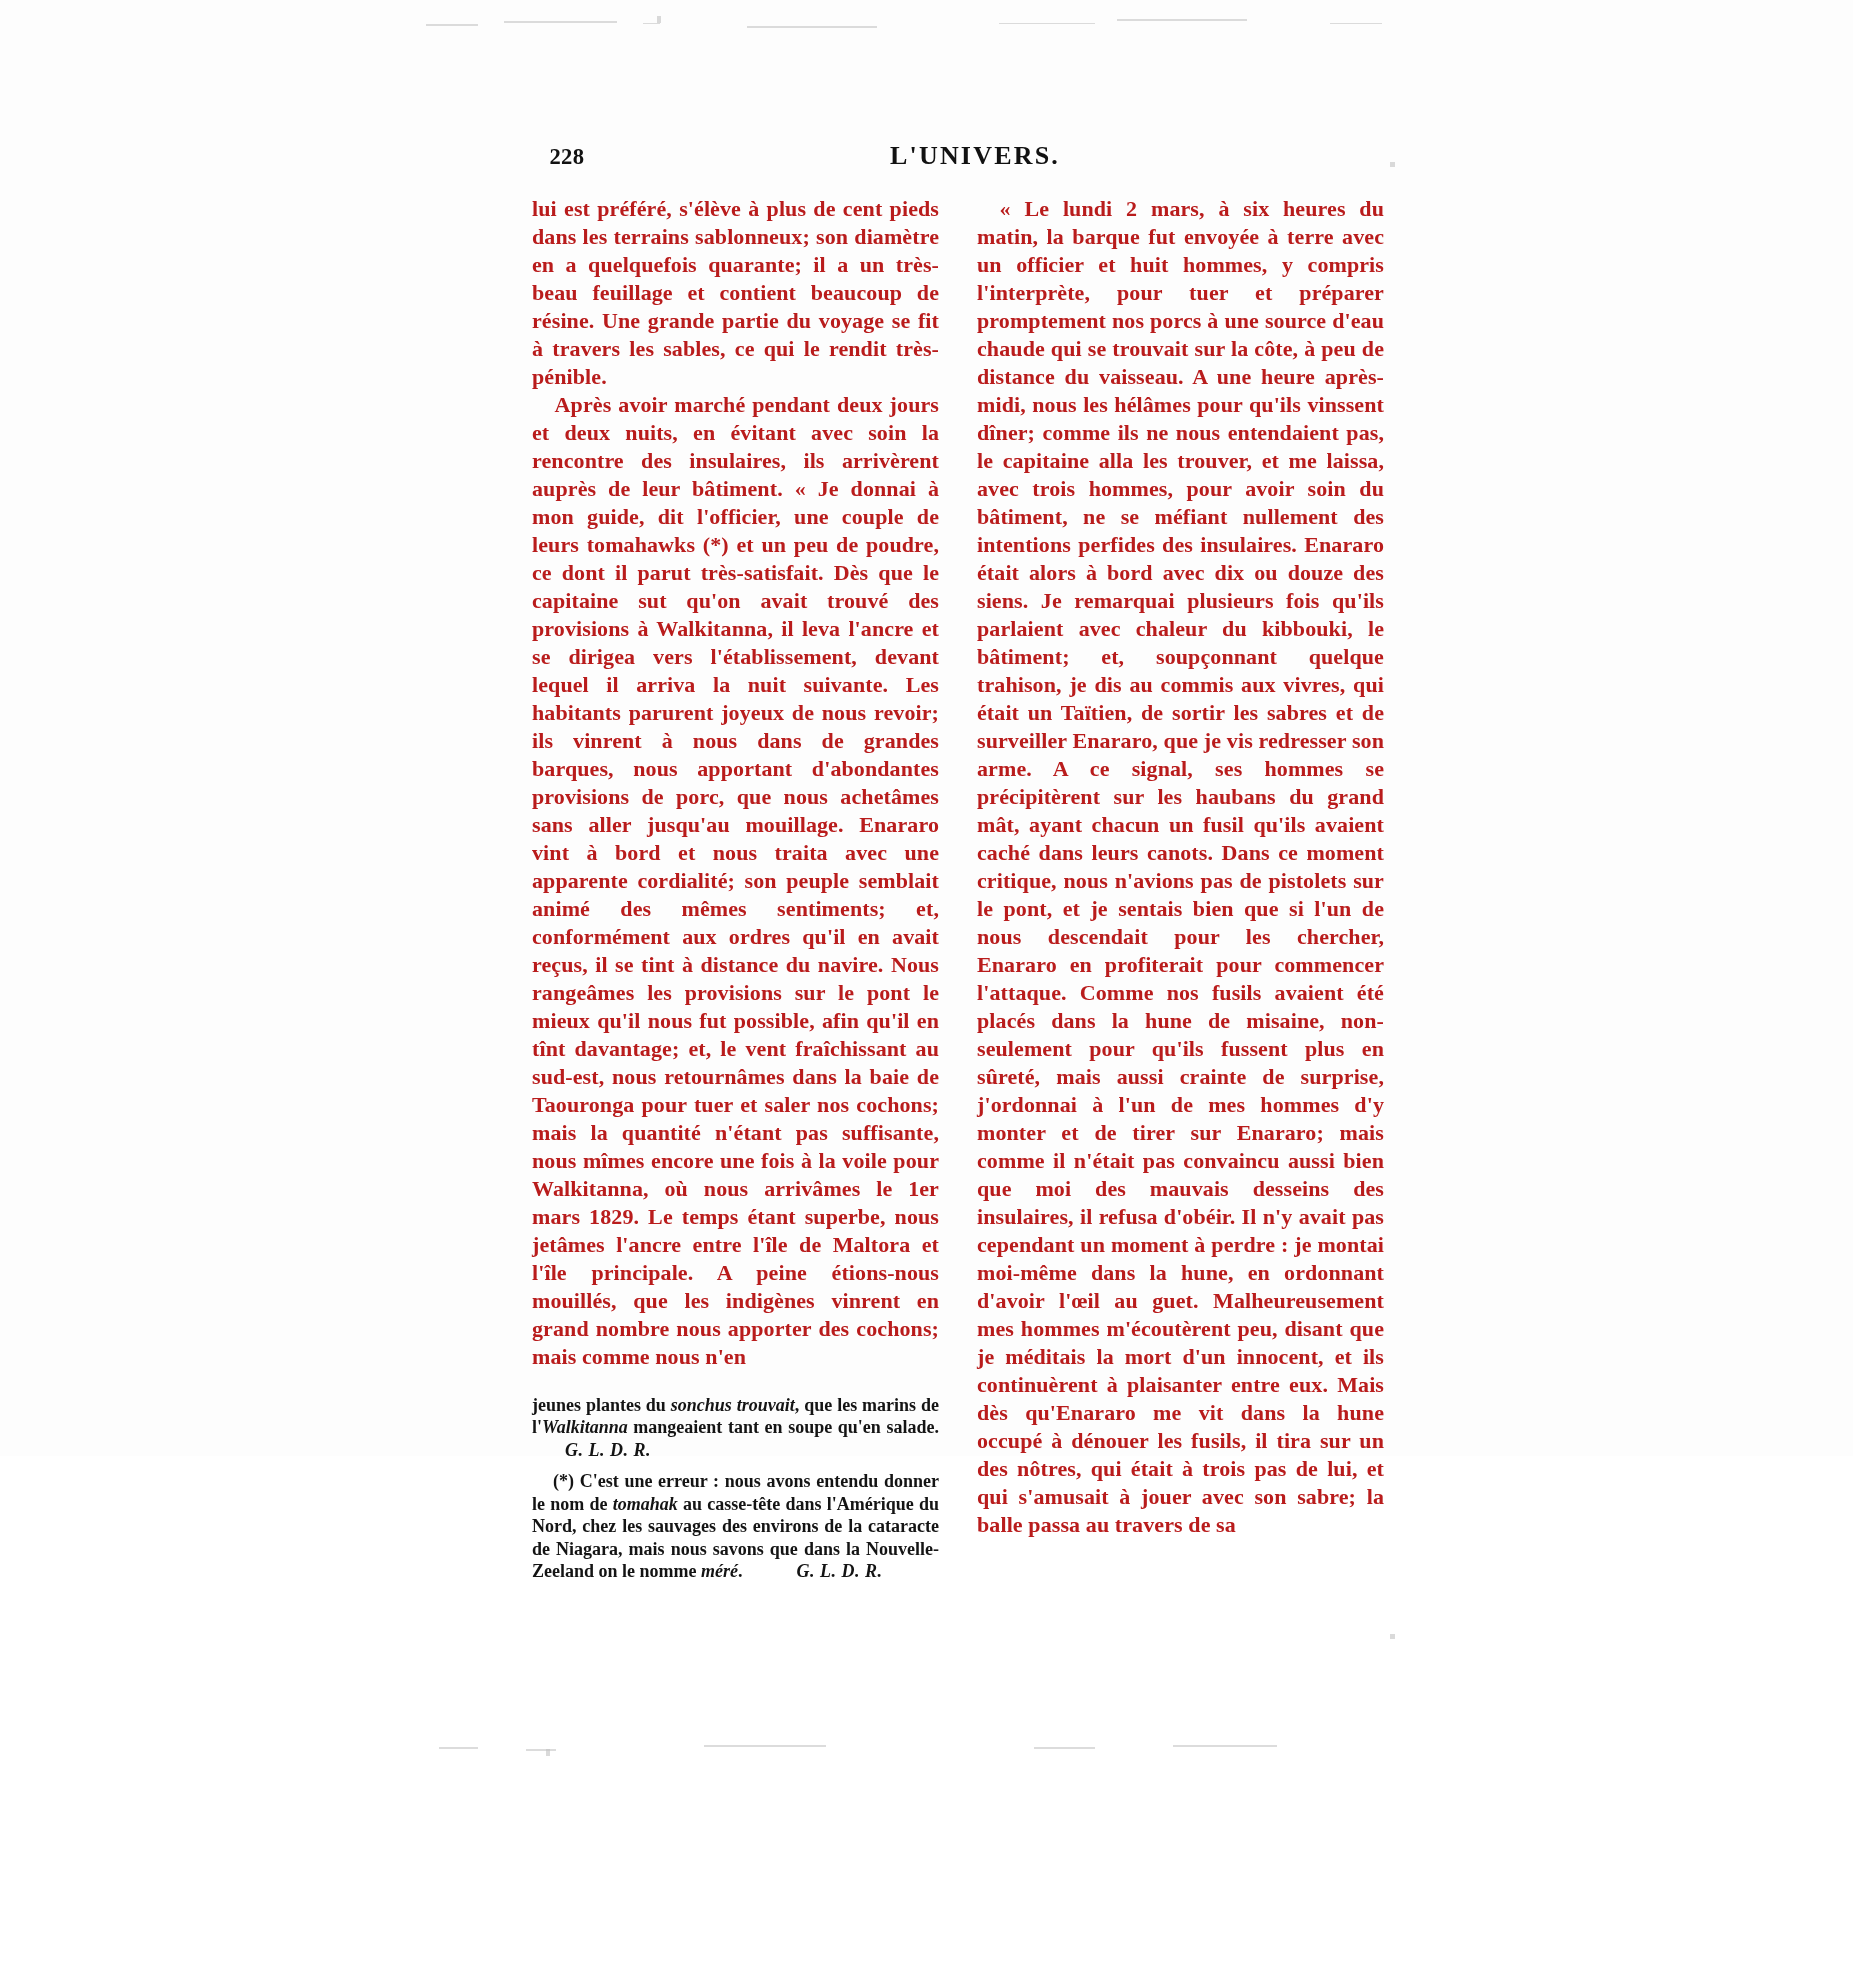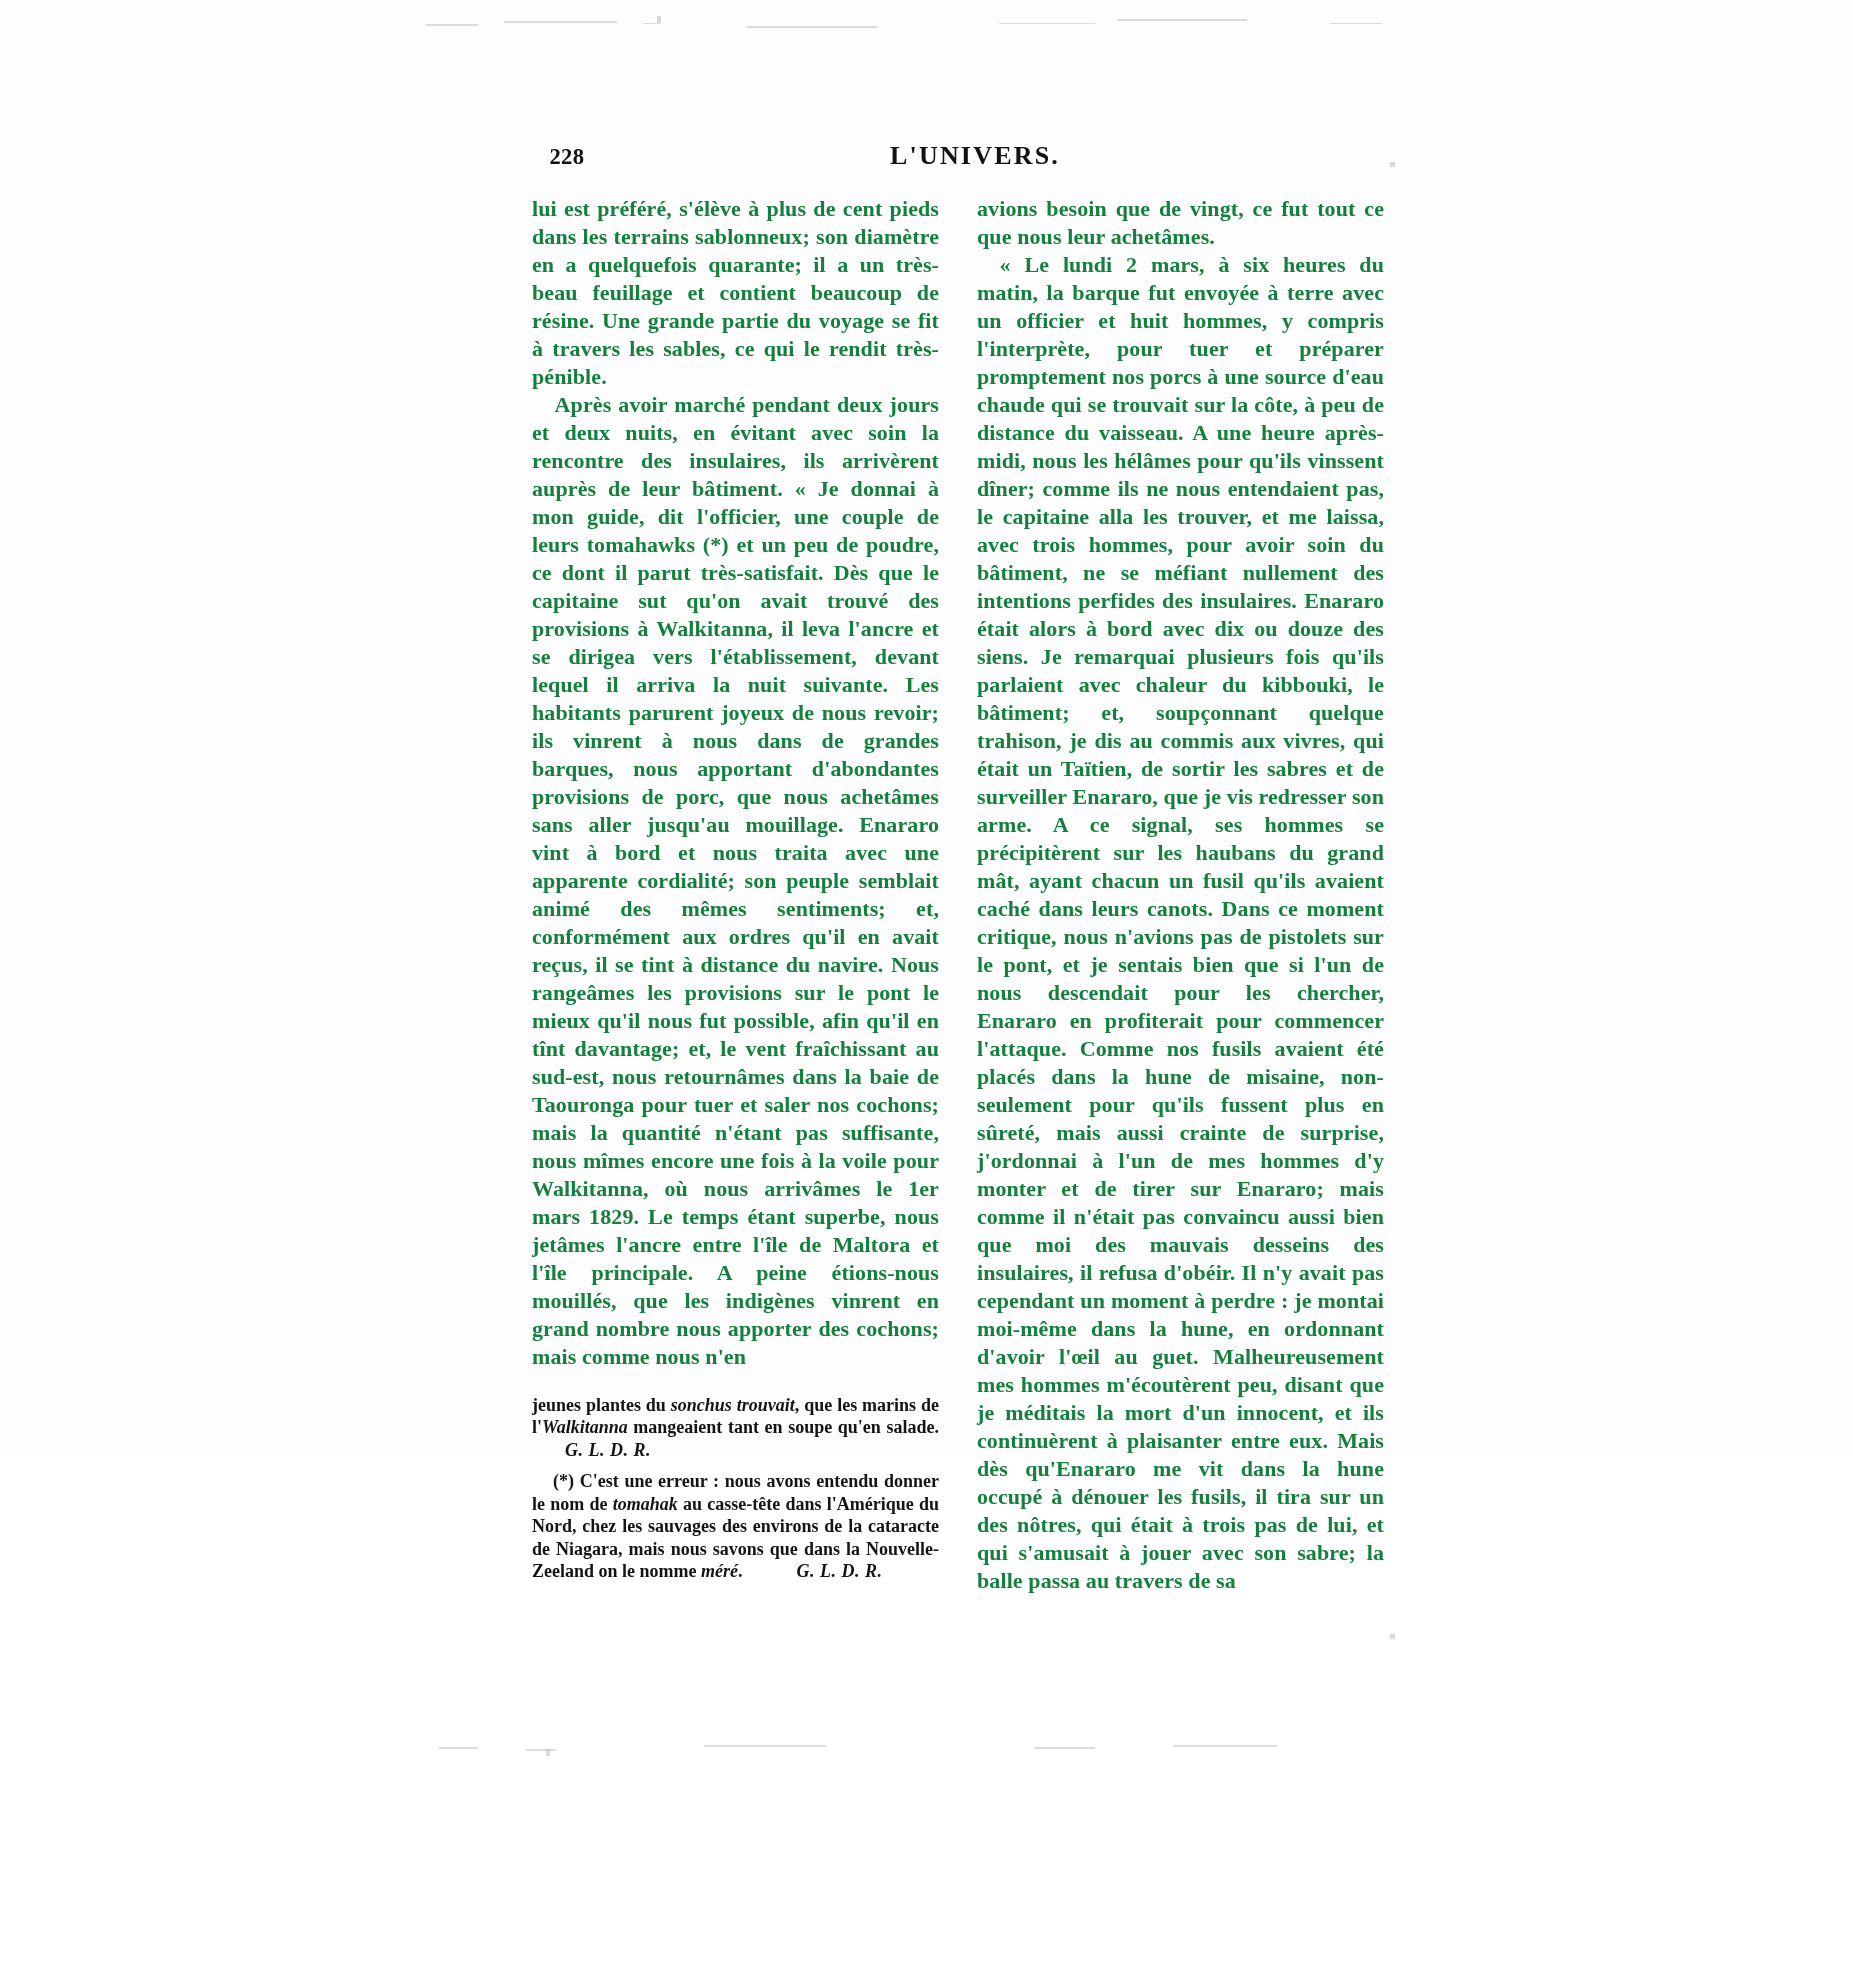--- a/index.html
+++ b/index.html
@@ -81,21 +81,21 @@
 
   .body-text p {
     margin: 0;
     font-size: 22px;
     line-height: 28px;
     text-align: justify;
     text-justify: inter-word;
     hyphens: manual;
     font-family: "Liberation Serif", serif;
     font-weight: 600;
-    color: #15803d;
+    color: #b91c1c;
     letter-spacing: 0.1px;
   }
   .body-text p.indent {
     text-indent: 22.6px;
   }
 
   .footnotes {
     margin-top: 22.6px;
   }
   .footnotes p {
@@ -160,21 +160,20 @@
 
         <div class="footnotes">
           <p><span>jeunes plantes du </span><i>sonchus trouvait</i><span>, que les marins de l'</span><i>Walkitanna</i><span> mangeaient tant en soupe qu'en salade.</span><span class="sig">G. L. D. R.</span></p>
           <div class="spacer-10"></div>
           <p class="indent"><span>(*) C'est une erreur : nous avons entendu donner le nom de </span><i>tomahak</i><span> au casse-tête dans l'Amérique du Nord, chez les sauvages des environs de la cataracte de Niagara, mais nous savons que dans la Nouvelle-Zeeland on le nomme </span><i>méré</i><span>.</span><span class="sig">G. L. D. R.</span></p>
         </div>
       </div>
 
       <div class="col">
         <div class="body-text">
-          <p>avions besoin que de vingt, ce fut tout ce que nous leur achetâmes.</p>
           <p class="indent">« Le lundi 2 mars, à six heures du matin, la barque fut envoyée à terre avec un officier et huit hommes, y compris l'interprète, pour tuer et préparer promptement nos porcs à une source d'eau chaude qui se trouvait sur la côte, à peu de distance du vaisseau. A une heure après-midi, nous les hélâmes pour qu'ils vinssent dîner; comme ils ne nous entendaient pas, le capitaine alla les trouver, et me laissa, avec trois hommes, pour avoir soin du bâtiment, ne se méfiant nullement des intentions perfides des insulaires. Enararo était alors à bord avec dix ou douze des siens. Je remarquai plusieurs fois qu'ils parlaient avec chaleur du kibbouki, le bâtiment; et, soupçonnant quelque trahison, je dis au commis aux vivres, qui était un Taïtien, de sortir les sabres et de surveiller Enararo, que je vis redresser son arme. A ce signal, ses hommes se précipitèrent sur les haubans du grand mât, ayant chacun un fusil qu'ils avaient caché dans leurs canots. Dans ce moment critique, nous n'avions pas de pistolets sur le pont, et je sentais bien que si l'un de nous descendait pour les chercher, Enararo en profiterait pour commencer l'attaque. Comme nos fusils avaient été placés dans la hune de misaine, non-seulement pour qu'ils fussent plus en sûreté, mais aussi crainte de surprise, j'ordonnai à l'un de mes hommes d'y monter et de tirer sur Enararo; mais comme il n'était pas convaincu aussi bien que moi des mauvais desseins des insulaires, il refusa d'obéir. Il n'y avait pas cependant un moment à perdre : je montai moi-même dans la hune, en ordonnant d'avoir l'œil au guet. Malheureusement mes hommes m'écoutèrent peu, disant que je méditais la mort d'un innocent, et ils continuèrent à plaisanter entre eux. Mais dès qu'Enararo me vit dans la hune occupé à dénouer les fusils, il tira sur un des nôtres, qui était à trois pas de lui, et qui s'amusait à jouer avec son sabre; la balle passa au travers de sa</p>
         </div>
       </div>
 
     </div>
   </div>
 </div>
 
 
 </body></html>

